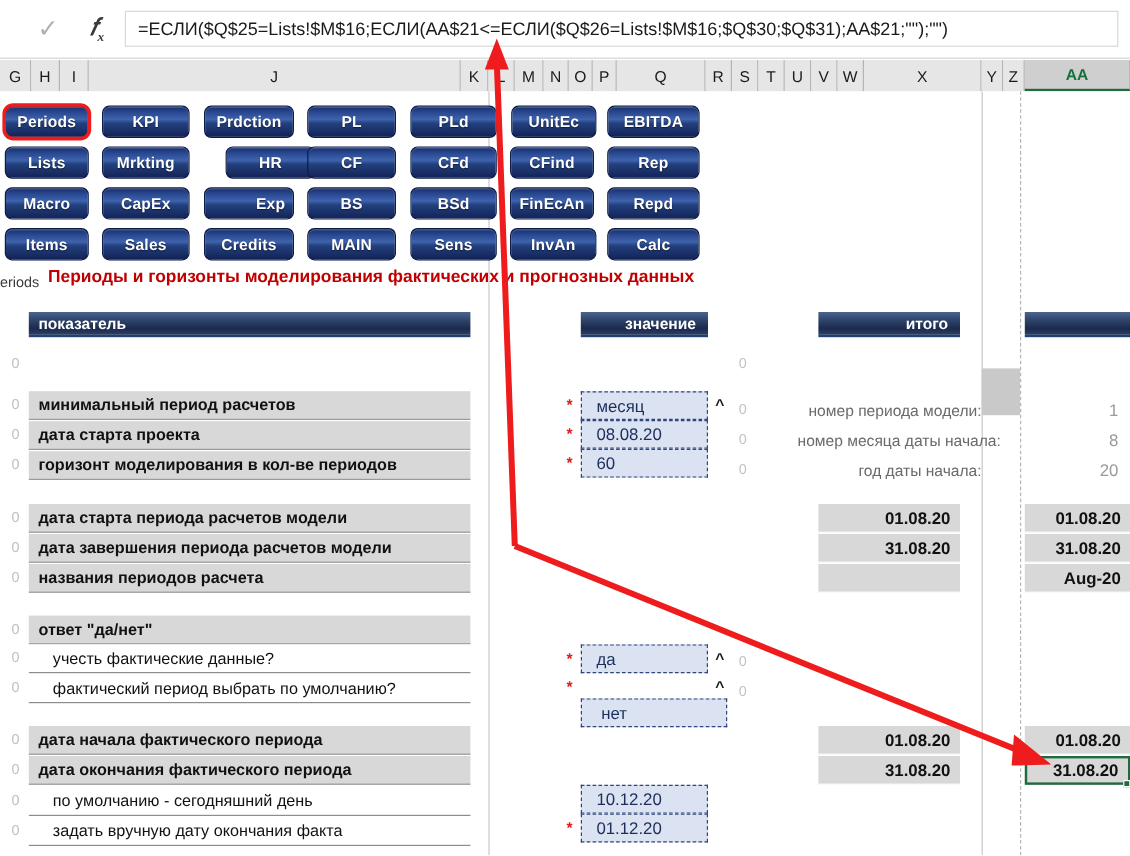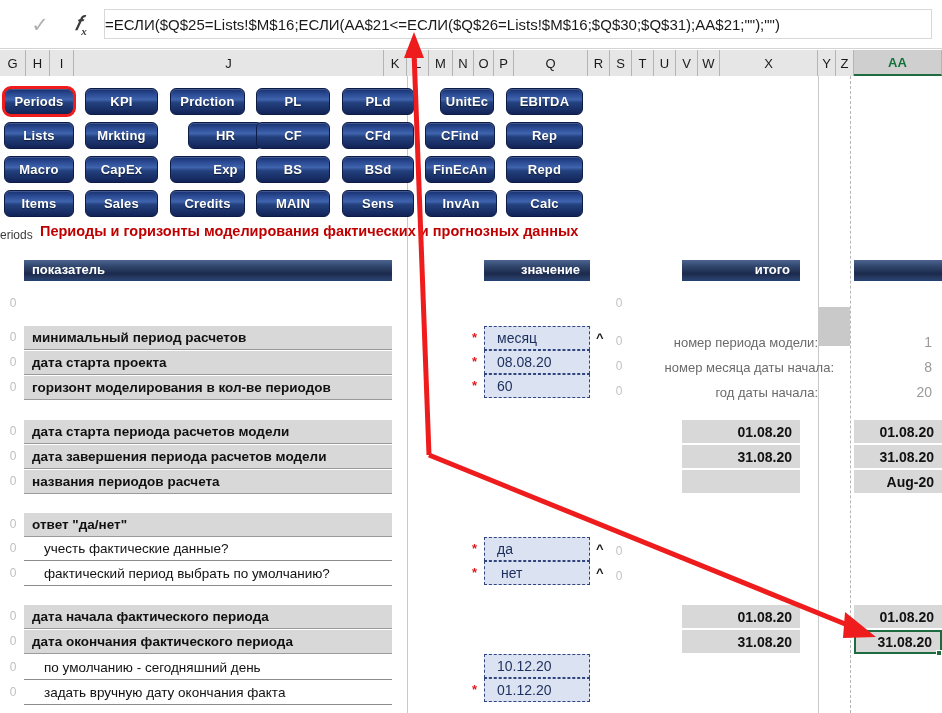--- a/index.html
+++ b/index.html
@@ -19,21 +19,21 @@
     border-bottom:1px solid #d4d4d4;
   }
   .fb-icons { width:100px; height:34px; display:flex; align-items:center;
               justify-content:space-around; padding-left:18px; }
   .fb-check { color:#b0b0b0; font-size:21px; line-height:1; }
   .fb-fx { color:#3b3b3b; font-size:20px; font-family:"Liberation Serif", serif;
            font-style:italic; font-weight:600; }
   .fb-input {
     position:absolute; left:104px; top:9px; width:828px; height:30px;
     border:1px solid #d8d8d8; background:#ffffff;
-    display:flex; align-items:center; 
+    display:flex; align-items:center; padding-left:10px;
     font-size:15px; color:#1a1a1a; white-space:nowrap; overflow:hidden;
     font-family:"Liberation Sans", sans-serif;
   }
 
   
   .col-head-row {
     position:absolute; left:0; top:50px; width:942px; height:26px;
     background:#e6e6e6; border-bottom:1px solid #a9a9a9;
   }
   .col-cell {
@@ -203,21 +203,21 @@
     <div class="vline dash" style="left:850px;"></div>
 
     <div class="split-block" style="left:818px; top:231px; width:32px; height:39px;"></div>
 
     <div id="navbtns">
         <div class="navbtn active" style="left: 4px; top: 12px; width: 70px;">Periods</div>
         <div class="navbtn" style="left: 85px; top: 12px; width: 73px;">KPI</div>
         <div class="navbtn" style="left: 170px; top: 12px; width: 75px;">Prdction</div>
         <div class="navbtn" style="left: 256px; top: 12px; width: 74px;">PL</div>
         <div class="navbtn" style="left: 342px; top: 12px; width: 72px;">PLd</div>
-        <div class="navbtn" style="left: 440px; top: 12px; width: 54px;">UnitEc</div>
+        <div class="navbtn" style="left: 426px; top: 12px; width: 71px;">UnitEc</div>
         <div class="navbtn" style="left: 506px; top: 12px; width: 77px;">EBITDA</div>
         <div class="navbtn" style="left: 4px; top: 46px; width: 70px;">Lists</div>
         <div class="navbtn" style="left: 85px; top: 46px; width: 73px;">Mrkting</div>
         <div class="navbtn" style="left: 188px; top: 46px; width: 75px;">HR</div>
         <div class="navbtn" style="left: 256px; top: 46px; width: 74px;">CF</div>
         <div class="navbtn" style="left: 342px; top: 46px; width: 72px;">CFd</div>
         <div class="navbtn" style="left: 425px; top: 46px; width: 70px;">CFind</div>
         <div class="navbtn" style="left: 506px; top: 46px; width: 77px;">Rep</div>
         <div class="navbtn" style="left: 4px; top: 80px; width: 70px;">Macro</div>
         <div class="navbtn" style="left: 85px; top: 80px; width: 73px;">CapEx</div>
@@ -288,21 +288,21 @@
         <div class="incell" style="left: 484px; top: 250px; width: 106px;">месяц</div>
         <div class="star" style="left: 472px; top: 254px;">*</div>
         <div class="caret" style="left: 596px; top: 254px;">^</div>
         <div class="incell" style="left: 484px; top: 274px; width: 106px;">08.08.20</div>
         <div class="star" style="left: 472px; top: 278px;">*</div>
         <div class="incell" style="left: 484px; top: 298px; width: 106px;">60</div>
         <div class="star" style="left: 472px; top: 302px;">*</div>
         <div class="incell" style="left: 484px; top: 461px; width: 106px;">да</div>
         <div class="star" style="left: 472px; top: 465px;">*</div>
         <div class="caret" style="left: 596px; top: 465px;">^</div>
-        <div class="incell" style="left: 484px; top: 485px; width: 106px; padding-left: 16px;">нет</div>
+        <div class="incell" style="left: 484px; top: 506px; width: 122px; padding-left: 16px;">нет</div>
         <div class="star" style="left: 472px; top: 489px;">*</div>
         <div class="caret" style="left: 596px; top: 489px;">^</div>
         <div class="incell" style="left: 484px; top: 578px; width: 106px;">10.12.20</div>
         <div class="incell" style="left: 484px; top: 602px; width: 106px;">01.12.20</div>
         <div class="star" style="left: 472px; top: 606px;">*</div>
       </div>
     <div id="xcol">
         <div class="valcell sep" style="left: 682px; top: 344px; width: 118px;">01.08.20</div>
         <div class="valcell sep" style="left: 682px; top: 369px; width: 118px;">31.08.20</div>
         <div class="valcell sep" style="left: 682px; top: 394px; width: 118px;"></div>

